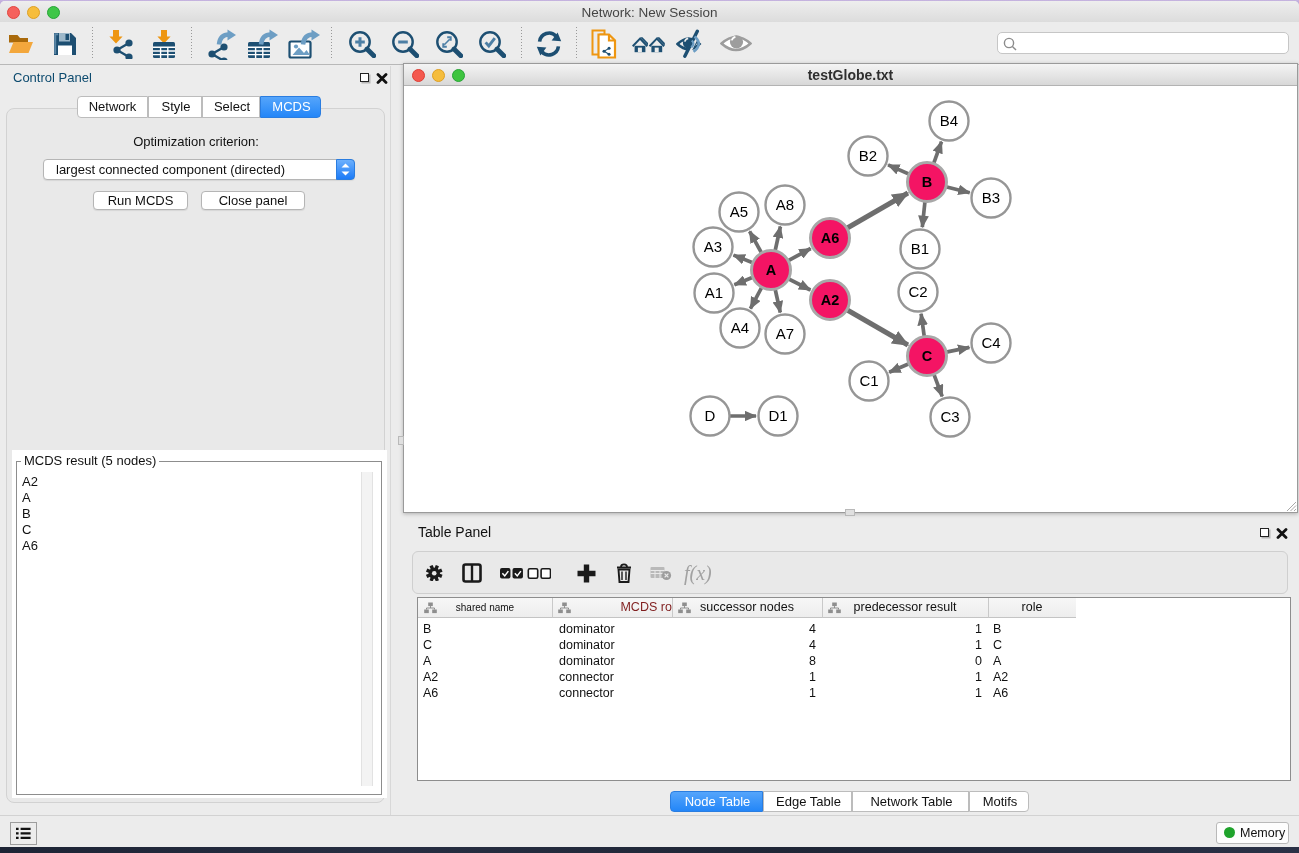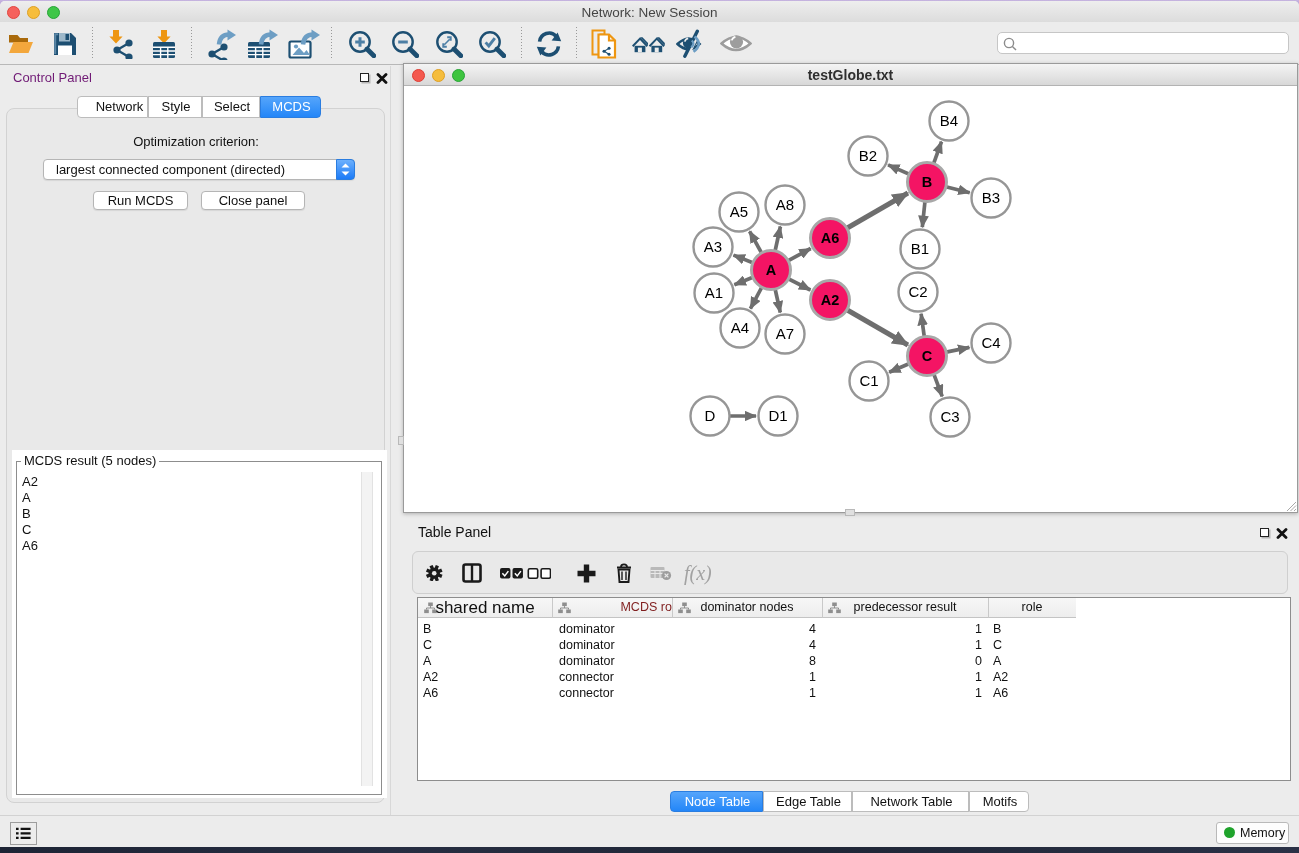--- a/index.html
+++ b/index.html
@@ -139,28 +139,28 @@
     <path d="M1.5 13.5 Q16 0.5 30.5 13.5 Q16 26.5 1.5 13.5 Z" fill="#ffffff" stroke="#9d9d9d" stroke-width="2.5"></path>
     <circle cx="16.5" cy="11.8" r="6.6" fill="#9d9d9d"></circle>
     <path d="M11.8 10.4 a5 5 0 0 1 3.6-3.6" fill="none" stroke="#fff" stroke-width="1.8"></path>
   </svg>
 <div style="position:absolute;left:997px;top:32px;width:292px;height:22px;background:#fff;border:1px solid #c6c6c6;border-radius:5px;box-sizing:border-box;"></div>
 <svg class="abs" style="left:1002px;top:36px" width="16" height="16" viewBox="0 0 16 16">
     <circle cx="7" cy="7" r="4.6" fill="none" stroke="#8b8b8b" stroke-width="1.4"></circle>
     <path d="M10.4 10.4 L14 14" stroke="#8b8b8b" stroke-width="1.4"></path>
   </svg>
 <div style="position:absolute;left:390px;top:66px;width:1px;height:749px;background:#d8d8d8;"></div>
-<div style="position:absolute;left:13px;top:66px;width:300px;height:24px;line-height:24px;font-size:13px;color:#701a75;">Control Panel</div>
+<div style="position:absolute;left:13px;top:66px;width:300px;height:24px;line-height:24px;font-size:13px;color:#0c4a6e;">Control Panel</div>
 <div style="position:absolute;left:360px;top:73px;width:9px;height:9px;background:#fff;border:1.5px solid #222;box-sizing:border-box;box-shadow:1.5px 1.5px 0 #b5b5b5;"></div>
 <svg class="abs" style="left:376px;top:73px" width="12" height="11" viewBox="0 0 12 11">
     <path d="M2 1.5 L10 9.5 M10 1.5 L2 9.5" stroke="#111" stroke-width="2.8" stroke-linecap="round"></path>
   </svg>
 <div style="position:absolute;left:6px;top:108px;width:379px;height:695px;background:#e9e9e9;border:1px solid #d2d2d2;border-radius:8px;box-sizing:border-box;"></div>
 <div style="position:absolute;left:78px;top:96px;width:71px;height:22px;line-height:21px;text-align:center;font-size:13px;background:#fff;color:#111;border:1px solid #bcbcbc;box-sizing:border-box;border-radius:4px 0 0 4px;margin-left:-1px;"></div>
-<div style="position:absolute;left:84px;top:96px;width:71px;height:22px;line-height:22px;text-align:center;font-size:13px;color:#111;">Network</div>
+<div style="position:absolute;left:77px;top:96px;width:71px;height:22px;line-height:22px;text-align:center;font-size:13px;color:#111;">Network</div>
 <div style="position:absolute;left:149px;top:96px;width:54px;height:22px;line-height:21px;text-align:center;font-size:13px;background:#fff;color:#111;border:1px solid #bcbcbc;box-sizing:border-box;border-radius:0;margin-left:-1px;"></div>
 <div style="position:absolute;left:149px;top:96px;width:54px;height:22px;line-height:22px;text-align:center;font-size:13px;color:#111;">Style</div>
 <div style="position:absolute;left:203px;top:96px;width:58px;height:22px;line-height:21px;text-align:center;font-size:13px;background:#fff;color:#111;border:1px solid #bcbcbc;box-sizing:border-box;border-radius:0;margin-left:-1px;"></div>
 <div style="position:absolute;left:203px;top:96px;width:58px;height:22px;line-height:22px;text-align:center;font-size:13px;color:#111;">Select</div>
 <div style="position:absolute;left:261px;top:96px;width:61px;height:22px;line-height:21px;text-align:center;font-size:13px;background:linear-gradient(#55a5fb,#2386f8);color:#fff;border:1px solid #2a7de0;box-sizing:border-box;border-radius:0 4px 4px 0;margin-left:-1px;"></div>
 <div style="position:absolute;left:261px;top:96px;width:61px;height:22px;line-height:22px;text-align:center;font-size:13px;color:#fff;">MCDS</div>
 <div style="position:absolute;left:6px;top:133px;width:380px;height:18px;line-height:18px;text-align:center;font-size:13px;color:#111;">Optimization criterion:</div>
 <div style="position:absolute;left:43px;top:159px;width:312px;height:21px;background:#fff;border:1px solid #b5b5b5;border-radius:4px;box-sizing:border-box;box-shadow:0 1px 1px rgba(0,0,0,0.08);"></div>
 <div style="position:absolute;left:56px;top:159px;width:280px;height:21px;line-height:21px;font-size:13px;color:#111;">largest connected component (directed)</div>
 <div style="position:absolute;left:336px;top:159px;width:19px;height:21px;background:linear-gradient(#6cb0fd,#1c7bf7);border:1px solid #2a7de0;border-radius:0 4px 4px 0;box-sizing:border-box;"></div>
@@ -317,41 +317,41 @@
 <div style="position:absolute;left:417px;top:597px;width:874px;height:184px;background:#fff;border:1px solid #8d8d8d;box-sizing:border-box;"></div>
 <div style="position:absolute;left:418px;top:598px;width:134px;height:20px;background:linear-gradient(#f7f7f7,#ededed);border-bottom:1px solid #c4c4c4;box-sizing:border-box;"></div>
 <div style="position:absolute;left:424px;top:602px;width:14px;height:13px;">
     <svg width="13" height="12" viewBox="0 0 13 12" style="vertical-align:-1px">
       <rect x="4.2" y="0.5" width="4.6" height="3.6" fill="#8e8e8e"></rect>
       <rect x="0.2" y="7.5" width="4.6" height="3.6" fill="#8e8e8e"></rect>
       <rect x="8.2" y="7.5" width="4.6" height="3.6" fill="#8e8e8e"></rect>
       <path d="M6.5 4.1 V6 M2.5 7.5 V6 H10.5 V7.5" stroke="#8e8e8e" stroke-width="1" fill="none"></path>
     </svg>
   </div>
-<div style="position:absolute;left:418px;top:598px;width:134px;height:19px;line-height:19px;text-align:center;font-size:17px;color:#111;">shared name</div>
+<div style="position:absolute;left:418px;top:598px;width:134px;height:19px;line-height:19px;text-align:center;font-size:10px;color:#111;">shared name</div>
 <div style="position:absolute;left:552px;top:598px;width:120px;height:20px;background:linear-gradient(#f7f7f7,#ededed);border-left:1px solid #c9c9c9;border-bottom:1px solid #c4c4c4;box-sizing:border-box;"></div>
 <div style="position:absolute;left:558px;top:602px;width:14px;height:13px;">
     <svg width="13" height="12" viewBox="0 0 13 12" style="vertical-align:-1px">
       <rect x="4.2" y="0.5" width="4.6" height="3.6" fill="#8e8e8e"></rect>
       <rect x="0.2" y="7.5" width="4.6" height="3.6" fill="#8e8e8e"></rect>
       <rect x="8.2" y="7.5" width="4.6" height="3.6" fill="#8e8e8e"></rect>
       <path d="M6.5 4.1 V6 M2.5 7.5 V6 H10.5 V7.5" stroke="#8e8e8e" stroke-width="1" fill="none"></path>
     </svg>
   </div>
 <div style="position:absolute;left:552px;top:598px;width:120px;height:19px;line-height:19px;text-align:center;font-size:12.5px;color:#7f1d1d;margin-left:39px;">MCDS role</div>
 <div style="position:absolute;left:672px;top:598px;width:150px;height:20px;background:linear-gradient(#f7f7f7,#ededed);border-left:1px solid #c9c9c9;border-bottom:1px solid #c4c4c4;box-sizing:border-box;"></div>
 <div style="position:absolute;left:678px;top:602px;width:14px;height:13px;">
     <svg width="13" height="12" viewBox="0 0 13 12" style="vertical-align:-1px">
       <rect x="4.2" y="0.5" width="4.6" height="3.6" fill="#8e8e8e"></rect>
       <rect x="0.2" y="7.5" width="4.6" height="3.6" fill="#8e8e8e"></rect>
       <rect x="8.2" y="7.5" width="4.6" height="3.6" fill="#8e8e8e"></rect>
       <path d="M6.5 4.1 V6 M2.5 7.5 V6 H10.5 V7.5" stroke="#8e8e8e" stroke-width="1" fill="none"></path>
     </svg>
   </div>
-<div style="position:absolute;left:672px;top:598px;width:150px;height:19px;line-height:19px;text-align:center;font-size:12.5px;color:#111;">dominator nodes</div>
+<div style="position:absolute;left:672px;top:598px;width:150px;height:19px;line-height:19px;text-align:center;font-size:12.5px;color:#111;">successor nodes</div>
 <div style="position:absolute;left:822px;top:598px;width:166px;height:20px;background:linear-gradient(#f7f7f7,#ededed);border-left:1px solid #c9c9c9;border-bottom:1px solid #c4c4c4;box-sizing:border-box;"></div>
 <div style="position:absolute;left:828px;top:602px;width:14px;height:13px;">
     <svg width="13" height="12" viewBox="0 0 13 12" style="vertical-align:-1px">
       <rect x="4.2" y="0.5" width="4.6" height="3.6" fill="#8e8e8e"></rect>
       <rect x="0.2" y="7.5" width="4.6" height="3.6" fill="#8e8e8e"></rect>
       <rect x="8.2" y="7.5" width="4.6" height="3.6" fill="#8e8e8e"></rect>
       <path d="M6.5 4.1 V6 M2.5 7.5 V6 H10.5 V7.5" stroke="#8e8e8e" stroke-width="1" fill="none"></path>
     </svg>
   </div>
 <div style="position:absolute;left:822px;top:598px;width:166px;height:19px;line-height:19px;text-align:center;font-size:12.5px;color:#111;">predecessor result</div>

